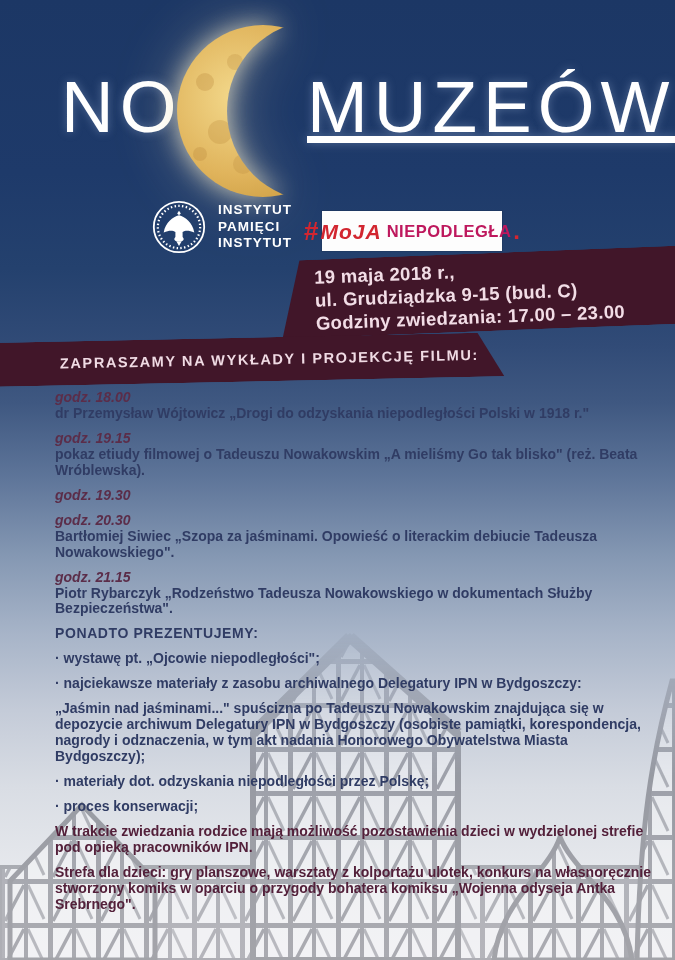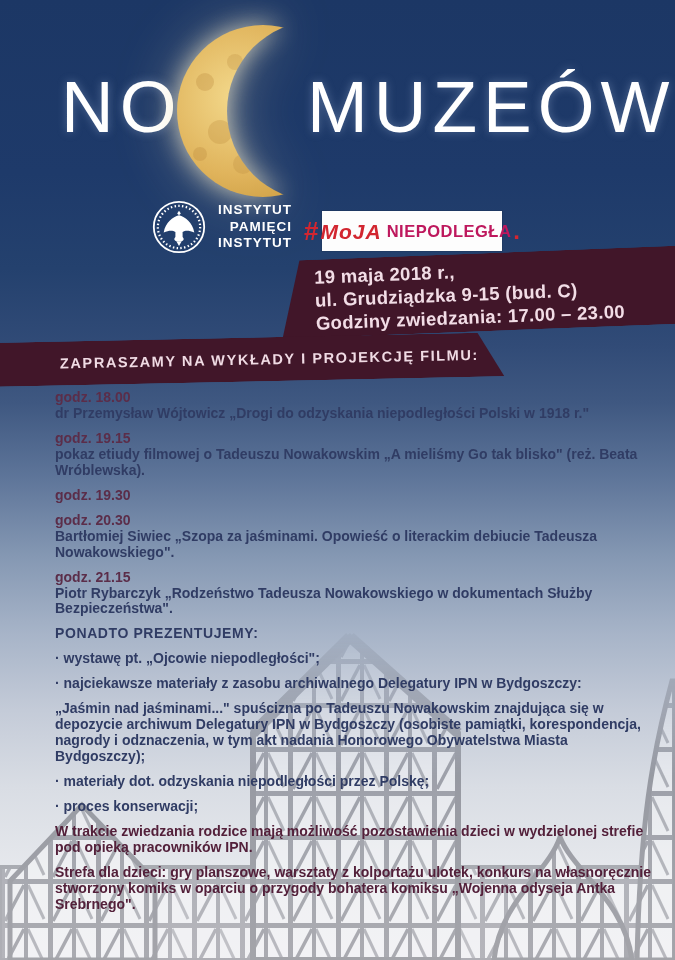--- a/index.html
+++ b/index.html
@@ -15,26 +15,26 @@
   .houses{
     position:absolute;left:0;bottom:0;width:675px;height:345px;opacity:.42;
     -webkit-mask-image:linear-gradient(180deg,transparent 0,rgba(0,0,0,.5) 70px,#000 160px);
             mask-image:linear-gradient(180deg,transparent 0,rgba(0,0,0,.5) 70px,#000 160px);
   }
   
   .title-row{position:absolute;top:56px;left:8px;width:675px;height:120px;color:#fff;}
   .title-part{position:absolute;font-size:73px;font-weight:400;letter-spacing:6px;line-height:1;
     text-shadow:0 0 10px rgba(190,210,240,.35);}
   .title-no{left:53px;top:14px;}
-  .title-muzeow{left:299px;top:14px;}
+  .title-muzeow{left:299px;top:14px;text-decoration:underline;}
   .moon{position:absolute;left:167px;top:-34px;width:126px;height:178px;
     filter:drop-shadow(0 0 12px rgba(250,240,208,.75)) drop-shadow(0 0 28px rgba(235,222,180,.35));}
   .subtitle{position:absolute;top:144px;right:57px;color:#e4ebf5;font-size:22px;letter-spacing:.5px;}
   
-  .logos{position:absolute;top:198px;left:0;width:620px;height:60px;text-align:right;}
+  .logos{position:absolute;top:198px;left:0;width:620px;height:60px;}
   .ipn{position:absolute;left:152px;top:2px;display:flex;align-items:center;}
   .ipn-seal{width:54px;height:54px;}
   .ipn-name{margin-left:12px;color:#fff;font-weight:700;font-size:13.5px;line-height:1.22;letter-spacing:1px;}
   .moja{position:absolute;left:322px;top:13px;width:180px;height:40px;background:#fdfdfd;
     display:flex;align-items:center;justify-content:center;box-shadow:0 0 0 1px rgba(0,0,0,.08);}
   .moja .hash{color:#d22630;font-weight:700;font-size:26px;margin-right:2px;line-height:1;}
   .moja .moja-word{color:#d22630;font-weight:700;font-style:italic;font-size:21px;letter-spacing:1px;margin-right:5px;line-height:1;}
   .moja .rest{color:#be185d;font-weight:700;font-size:16.5px;letter-spacing:.5px;line-height:1;}
   .moja .dot{color:#d22630;font-weight:700;font-size:24px;line-height:0;margin-left:2px;}
   
@@ -49,21 +49,21 @@
     position:absolute;left:-8px;top:343px;width:512px;height:44px;background:#411629;
     transform:rotate(-1.2deg);transform-origin:left center;
     clip-path:polygon(0 0,486px 0,100% 100%,0 100%);
     color:#f0dbe4;font-weight:700;font-size:14.5px;letter-spacing:1.6px;
     display:flex;align-items:center;padding-left:68px;box-sizing:border-box;
   }
   
   .content{position:absolute;left:55px;top:390px;width:600px;
     font-size:14px;font-weight:700;line-height:1.14;}
   .sched-item{margin-bottom:9px;}
-  .time{color:#5b2d49;}
+  .time{color:#5b2d49;font-style:italic;}
   .sched-title{color:#303c64;}
   .more-heading{color:#303c64;letter-spacing:.6px;margin:8px 0 9px;}
   .more-item{color:#303c64;margin-bottom:9px;}
   .kids{color:#53203a;margin-bottom:9px;}
 </style>
 </head>
 <body>
 
 <div class="poster">
 

